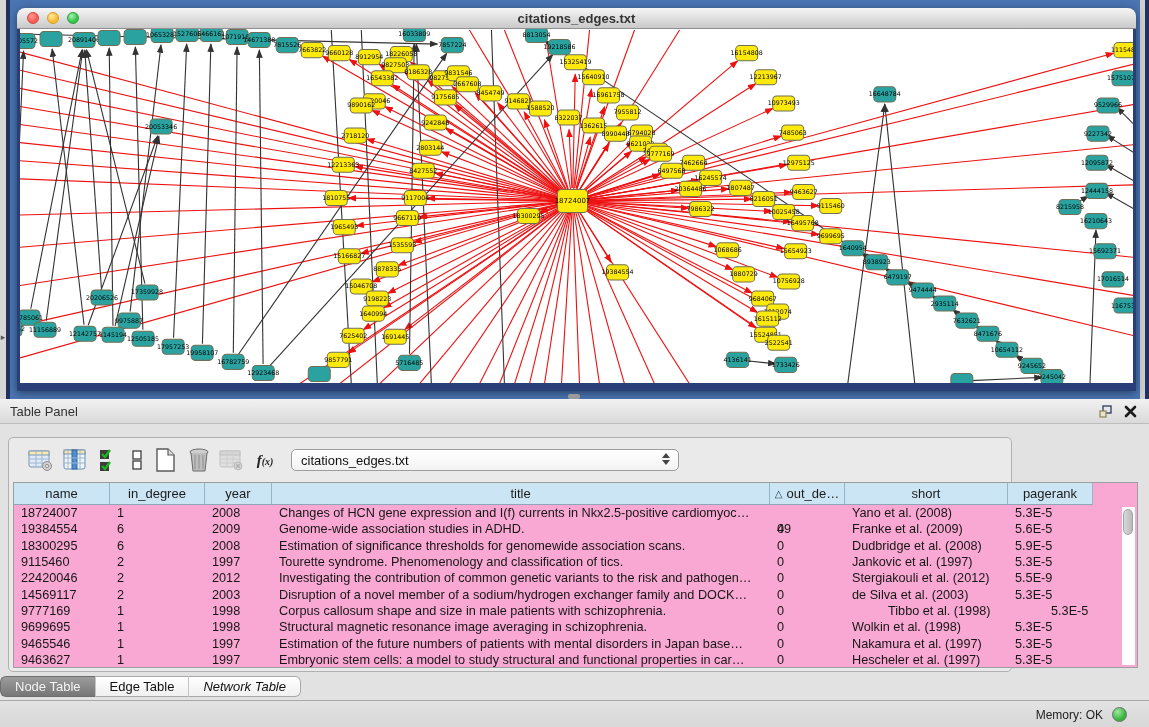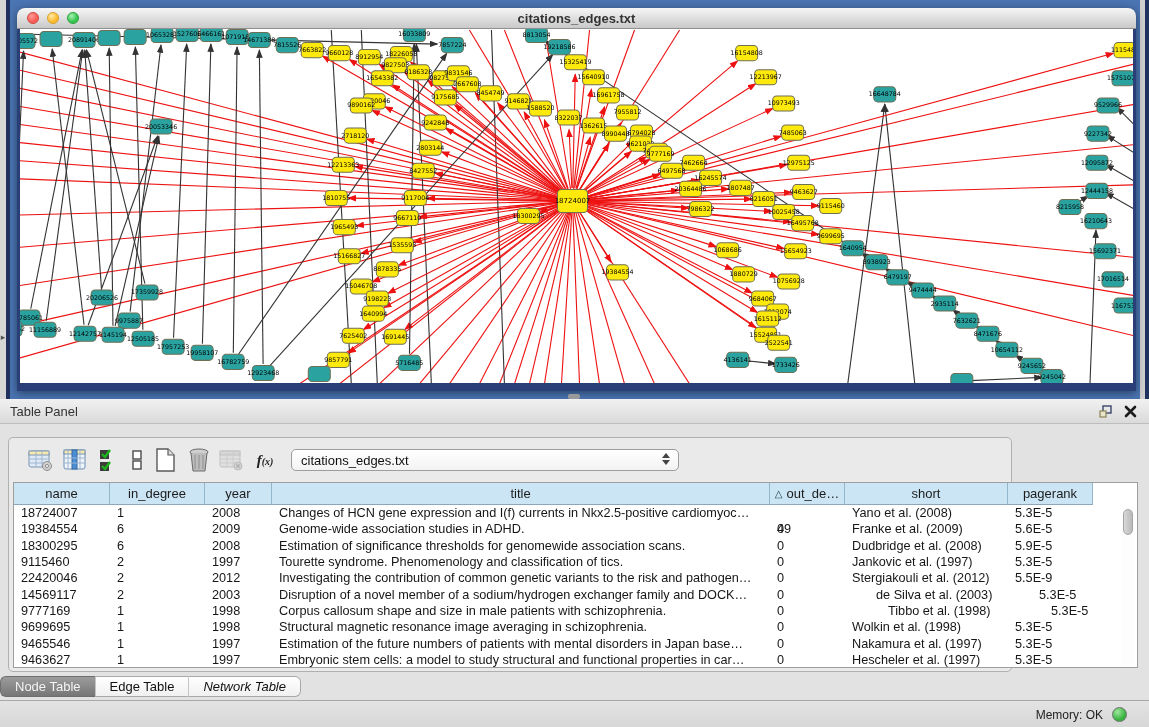--- a/index.html
+++ b/index.html
@@ -42,21 +42,21 @@
   .toolbar-icon { position:absolute; top:8px; width:28px; height:28px; display:flex; align-items:center; justify-content:center; cursor:pointer; }
   .fx-label { font-size:15px; font-weight:bold; font-style:italic; color:#222; font-family:"Liberation Serif",serif; }
   .fx-label .paren { font-size:10px; }
   .combo { position:absolute; left:282px; top:11px; width:388px; height:22px; background:linear-gradient(#ffffff,#f3f3f3);
            border:1px solid #9d9d9d; border-radius:5px; font-size:13px; color:#111;
            display:flex; align-items:center; padding-left:9px; cursor:pointer; }
   .combo-arrows { position:absolute; right:8px; top:3px; display:flex; flex-direction:column; gap:2px; }
   .combo-arrows .up    { width:0; height:0; border-left:4px solid transparent; border-right:4px solid transparent; border-bottom:5px solid #444; }
   .combo-arrows .down  { width:0; height:0; border-left:4px solid transparent; border-right:4px solid transparent; border-top:5px solid #444; }
 
-  .tp-table { position:absolute; left:4px; top:44px; width:1125px; height:186px; background:#ffffff; border:1px solid #9e9e9e; overflow:hidden; }
+  .tp-table { position:absolute; left:4px; top:44px; width:1125px; height:186px; background:#f9a8d4; border:1px solid #9e9e9e; overflow:hidden; }
   .thead { display:flex; height:22px; }
   .th { background:#cbe5f4; border-right:1px solid #94b6ca; border-bottom:1px solid #8fa6b8;
         font-size:13px; color:#1c1c1c; display:flex; align-items:center; justify-content:center; cursor:pointer; flex:0 0 auto; }
   .th .sort-tri { font-size:10px; margin-right:4px; color:#245; }
   .trow { display:flex; height:16.3px; align-items:center; }
   .td { font-size:12.7px; color:#161616; padding-left:7px; white-space:nowrap; overflow:hidden; flex:0 0 auto; }
   .vscroll { position:absolute; right:2px; top:24px; width:13px; bottom:2px; background:#fdfdfd; }
   .vthumb { position:absolute; left:1px; top:2px; width:10px; height:26px; background:linear-gradient(90deg,#d8d8d8,#b9b9b9);
             border:1px solid #a5a5a5; border-radius:6px; }
 
@@ -676,21 +676,21 @@
               <div class="td" style="width: 75px;">0</div>
               <div class="td" style="width: 163px;">Stergiakouli et al. (2012)</div>
               <div class="td" style="width: 85px;">5.5E-9</div>
             </div>
             <div class="trow">
               <div class="td" style="width: 96px;">14569117</div>
               <div class="td" style="width: 95px;">2</div>
               <div class="td" style="width: 67px;">2003</div>
               <div class="td" style="width: 498px;">Disruption of a novel member of a sodium/hydrogen exchanger family and DOCK…</div>
               <div class="td" style="width: 75px;">0</div>
-              <div class="td" style="width: 163px; margin-left: 24px;">de Silva et al. (2003)</div>
+              <div class="td" style="width: 163px;">de Silva et al. (2003)</div>
               <div class="td" style="width: 85px;">5.3E-5</div>
             </div>
             <div class="trow">
               <div class="td" style="width: 96px;">9777169</div>
               <div class="td" style="width: 95px;">1</div>
               <div class="td" style="width: 67px;">1998</div>
               <div class="td" style="width: 498px;">Corpus callosum shape and size in male patients with schizophrenia.</div>
               <div class="td" style="width: 75px;">0</div>
               <div class="td" style="width: 163px; margin-left: 36px;">Tibbo et al. (1998)</div>
               <div class="td" style="width: 85px;">5.3E-5</div>

